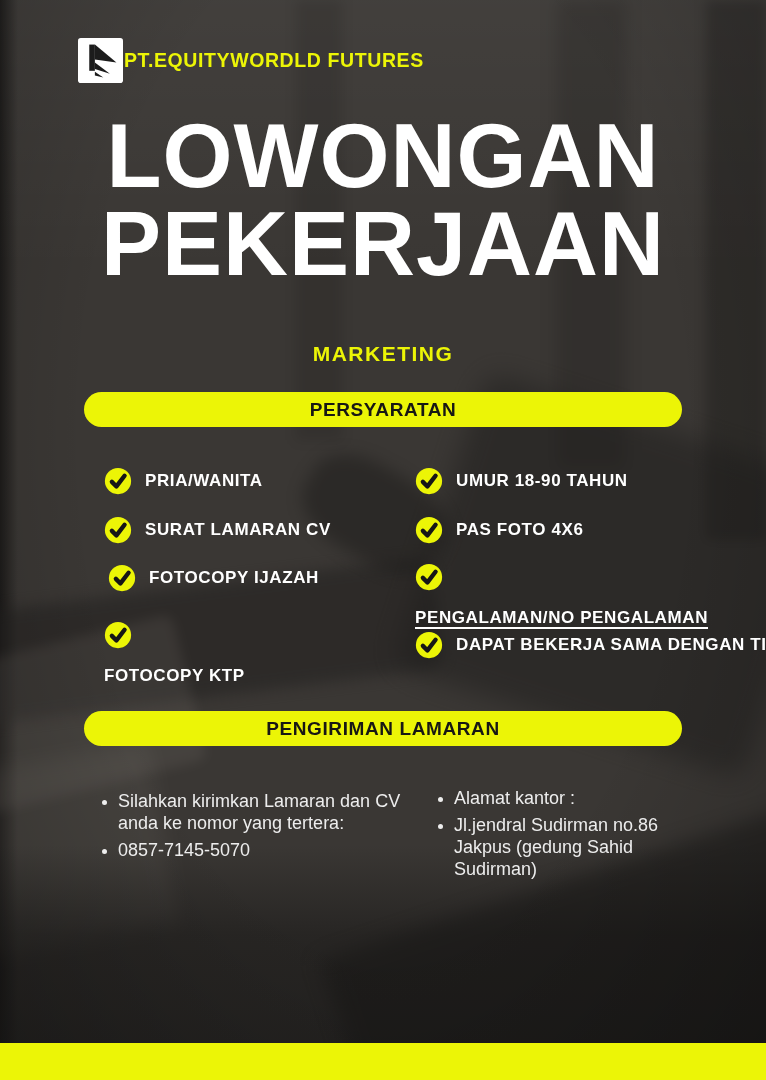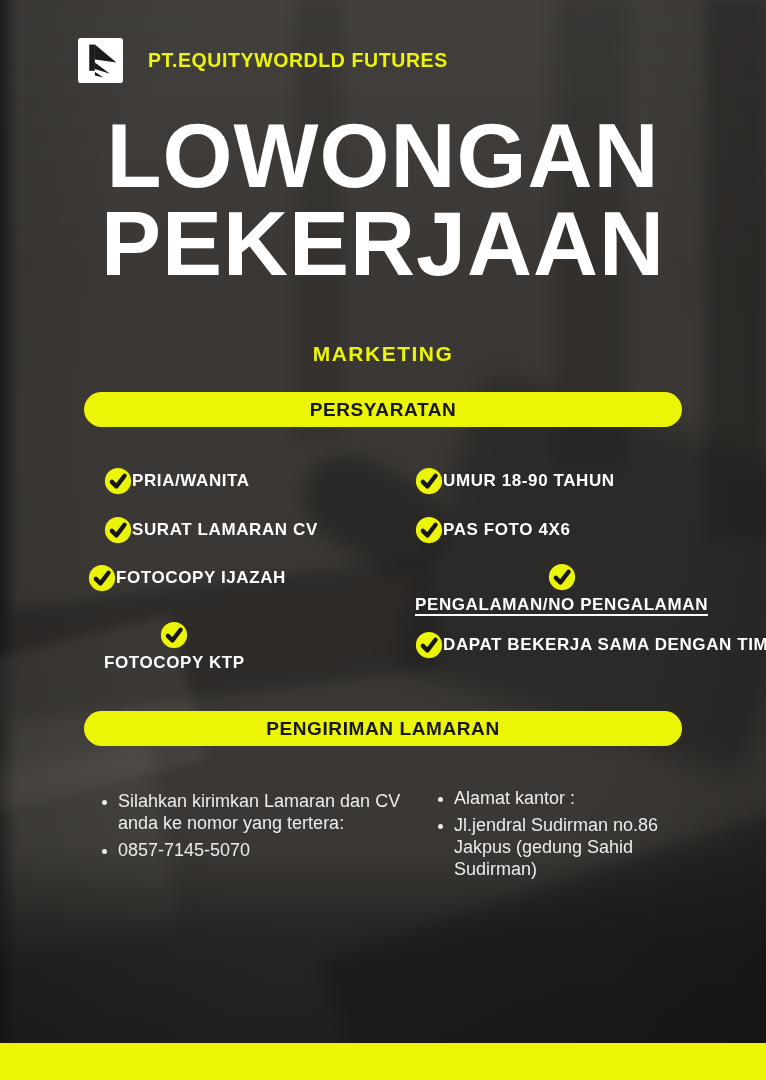--- a/index.html
+++ b/index.html
@@ -29,39 +29,39 @@
   .bar-c{left:706px;top:0;width:60px;height:540px;background:rgba(0,0,0,.20);filter:blur(6px);}
   .kbd-dark{left:-30px;top:585px;width:470px;height:112px;background:#232120;opacity:.55;border-radius:18px;transform:rotate(-7deg);filter:blur(7px);}
   .kbd-light{left:-42px;top:640px;width:235px;height:150px;background:#7d7770;opacity:.17;border-radius:10px;transform:rotate(-14deg);filter:blur(6px);}
   .desk-light{left:-60px;top:760px;width:225px;height:185px;background:#9a948c;opacity:.11;transform:rotate(-10deg);filter:blur(10px);}
   .tablet{left:430px;top:420px;width:370px;height:310px;background:#1d1c1b;opacity:.45;transform:rotate(18deg);filter:blur(12px);border-radius:24px;}
   .hand-pen{left:300px;top:468px;width:150px;height:92px;background:#161514;opacity:.4;transform:rotate(30deg);filter:blur(8px);border-radius:40%;}
   .bottom-dark{left:0;top:845px;width:100%;height:200px;background:linear-gradient(180deg,rgba(20,19,18,0) 0%,rgba(24,23,22,.55) 45%,rgba(26,25,24,.72) 100%);}
   .wedge-br{left:350px;top:870px;width:540px;height:280px;background:#161514;opacity:.5;transform:rotate(-18deg);filter:blur(10px);}
   .vignette{inset:0;background:radial-gradient(ellipse at 50% 40%,rgba(0,0,0,0) 55%,rgba(0,0,0,.22) 100%);}
   
-  .brand{position:absolute;top:38px;left:78px;display:flex;align-items:center;gap:25px;justify-content:space-between;}
+  .brand{position:absolute;top:38px;left:78px;display:flex;align-items:center;gap:1px;justify-content:space-between;}
   .logo{width:45px;height:45px;display:block;flex:0 0 aupx;}
   .logo svg{width:45px;height:45px;display:block;}
   .brand-name{color:var(--accent);font-weight:800;font-size:19.5px;letter-spacing:.6px;white-space:nowrap;}
   
   .title{position:absolute;top:112px;left:0;width:100%;text-align:center;color:var(--heading-text);font-weight:800;font-size:90px;line-height:88px;letter-spacing:1px;}
   .title span{display:block;}
   .subtitle{position:absolute;top:342px;left:0;width:100%;text-align:center;color:var(--accent);font-weight:800;font-size:21px;letter-spacing:1.5px;}
   
   .pill{position:absolute;left:84px;width:598px;height:35px;background:var(--accent);border-radius:18px;display:flex;align-items:center;justify-content:center;color:var(--pill-text);font-weight:800;font-size:19px;letter-spacing:.6px;}
   .pill-1{top:392px;}
   .pill-2{top:711px;}
   
-  .req{position:absolute;display:flex;align-items:center;height:28px;}
+  .req{position:absolute;display:flex;gap:13px;height:28px;}
   .req .check{width:28px;height:28px;flex:0 0 28px;}
   .req .check svg{width:28px;height:28px;display:block;}
   .req-label{color:var(--heading-text);font-weight:800;font-size:17px;letter-spacing:.6px;white-space:nowrap;line-height:28px;}
   .underline .req-label{text-decoration:underline;text-decoration-thickness:2px;text-underline-offset:4px;}
-  .l1{left:104px;top:467px;} .l2{left:104px;top:516px;} .l3{left:88px;top:564px;} .l4{left:104px;top:621px;flex-direction:column;}
+  .l1{left:104px;top:467px;} .l2{left:104px;top:516px;} .l3{left:108px;top:564px;} .l4{left:104px;top:621px;flex-direction:column;}
   .r1{left:415px;top:467px;} .r2{left:415px;top:516px;} .r3{left:415px;top:563px;flex-direction:column;} .r4{left:415px;top:631px;}
   
   .bullets{position:absolute;list-style:disc;color:var(--body-text);font-size:18px;line-height:1.22;}
   .bullets li{margin-bottom:5px;}
   .bullets li::marker{color:var(--body-text);font-size:15px;}
   .bullets-left{top:791px;left:118px;width:300px;}
   .bullets-right{top:788px;left:454px;width:246px;}
   
   .bottom-bar{position:absolute;left:0;bottom:0;width:100%;height:37px;background:var(--accent);}
 </style>

